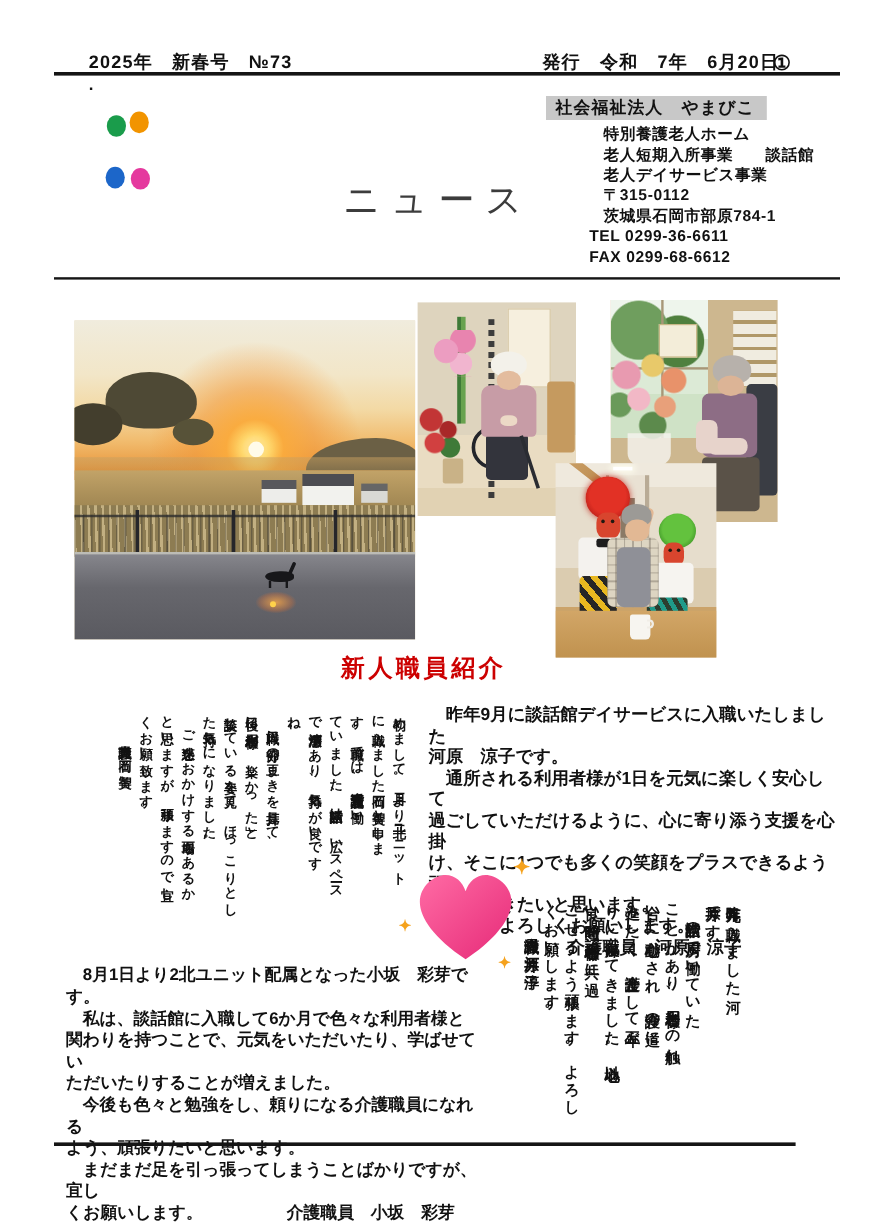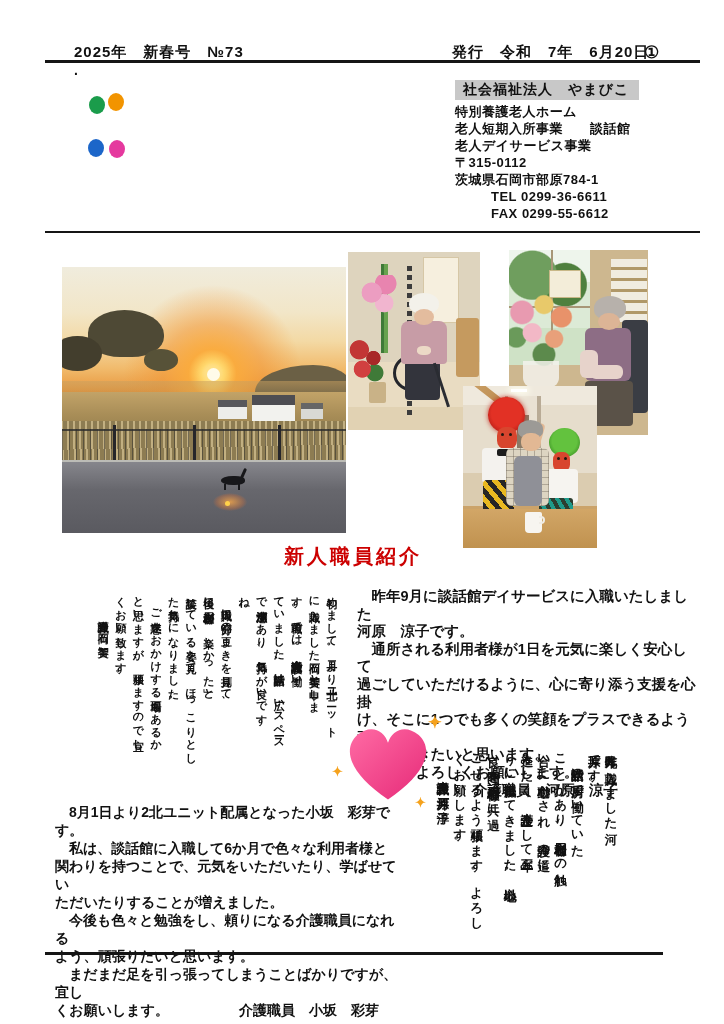--- a/index.html
+++ b/index.html
@@ -25,21 +25,21 @@
   .logo-dot { position:absolute; border-radius:50%; width:16px; height:18px; }
   .dot-g { left:89px;  top:96px;  }
   .dot-o { left:108px; top:93px;  }
   .dot-b { left:88px;  top:139px; }
   .dot-p { left:109px; top:140px; }
   .logo-sub { left:286px; top:147px; font-size:30px; color:#3c3c3c; letter-spacing:9px; }
 
   
   .org { left:455px; top:80px; width:248px; font-size:13px; font-weight:bold; line-height:17px; }
   .org-name { display:inline-block; background:#c8c8c8; font-size:14px; padding:1px 10px 2px 8px; margin-bottom:3px; letter-spacing:1px; }
-  .org-line { letter-spacing:0.5px; }
+  .org-line { letter-spacing:0.5px;margin-left:48px; }
   .org-telfax { padding-left:36px; letter-spacing:0.5px; }
   .org-home { left:396px; top:211px; font-size:13px; font-weight:bold; letter-spacing:0.5px;
               border-bottom:2px solid #111; padding-bottom:2px; }
   .full-rule { left:45px; top:231px; width:655px; height:2px; background:#151515; }
 
   
   .sunrise-title { left:161px; top:240px; font-size:24px; font-weight:900; letter-spacing:2px; color:#000; }
   .section-title { left:284px; top:543px; font-size:20px; font-weight:900; letter-spacing:3px; }
 
   
@@ -200,30 +200,31 @@
   <div class="abs hdr-left">2025年　新春号　№73</div>
   <div class="abs hdr-right">発行　令和　7年　6月20日</div>
   <div class="abs hdr-mark">①</div>
   <div class="abs hdr-rule"></div>
   <div class="abs stray-dot">.</div>
 
   <span class="logo-dot dot-g" style="background: rgb(26, 156, 75);"></span>
   <span class="logo-dot dot-o" style="background: rgb(242, 148, 0);"></span>
   <span class="logo-dot dot-b" style="background: rgb(28, 102, 201);"></span>
   <span class="logo-dot dot-p" style="background: rgb(229, 57, 158);"></span>
+  <div class="abs logo-sub">ニュース</div>
 
   <div class="abs org">
     <div><span class="org-name">社会福祉法人　やまびこ</span></div>
     <div class="org-line">特別養護老人ホーム</div>
     <div class="org-line">老人短期入所事業　　談話館</div>
     <div class="org-line">老人デイサービス事業</div>
     <div class="org-line">〒315-0112</div>
     <div class="org-line">茨城県石岡市部原784-1</div>
     <div class="org-telfax">TEL  0299-36-6611</div>
-    <div class="org-telfax">FAX  0299-55-6612</div>
+    <div class="org-telfax">FAX  0299-68-6612</div>
   </div>
   <div class="abs full-rule"></div>
 
 
   <div class="photo p-sun">
     <div class="sun-sky"></div>
     <div class="sun-disc"></div>
     <div class="sun-tree1"></div>
     <div class="sun-tree2"></div>
     <div class="sun-tree3"></div>

